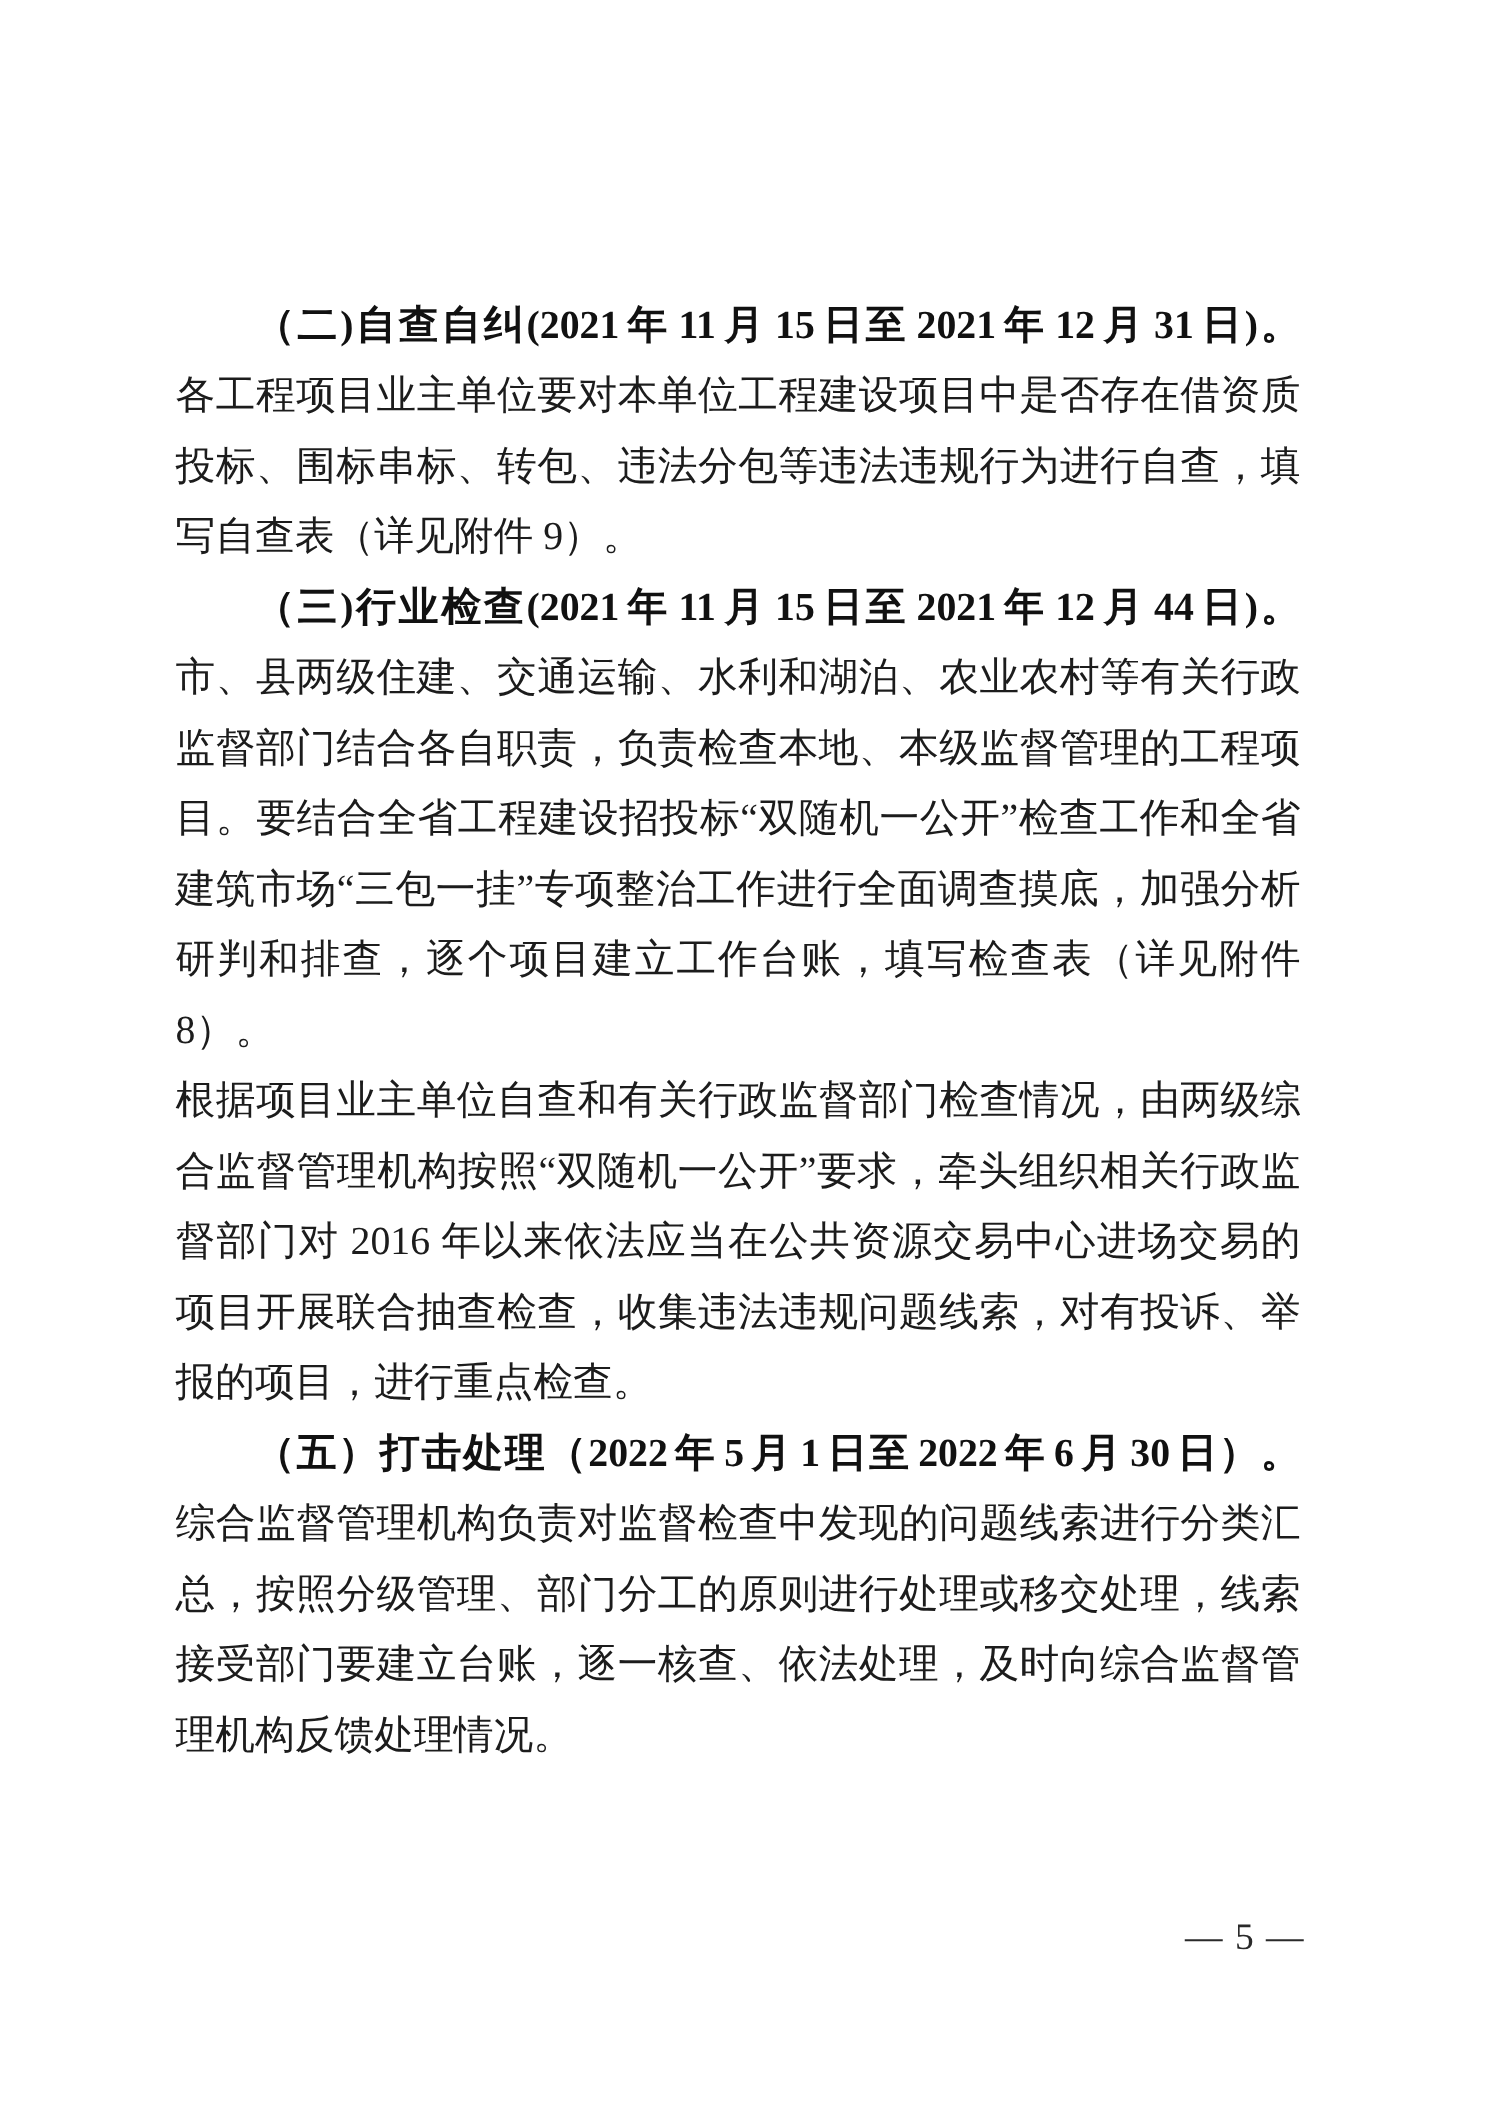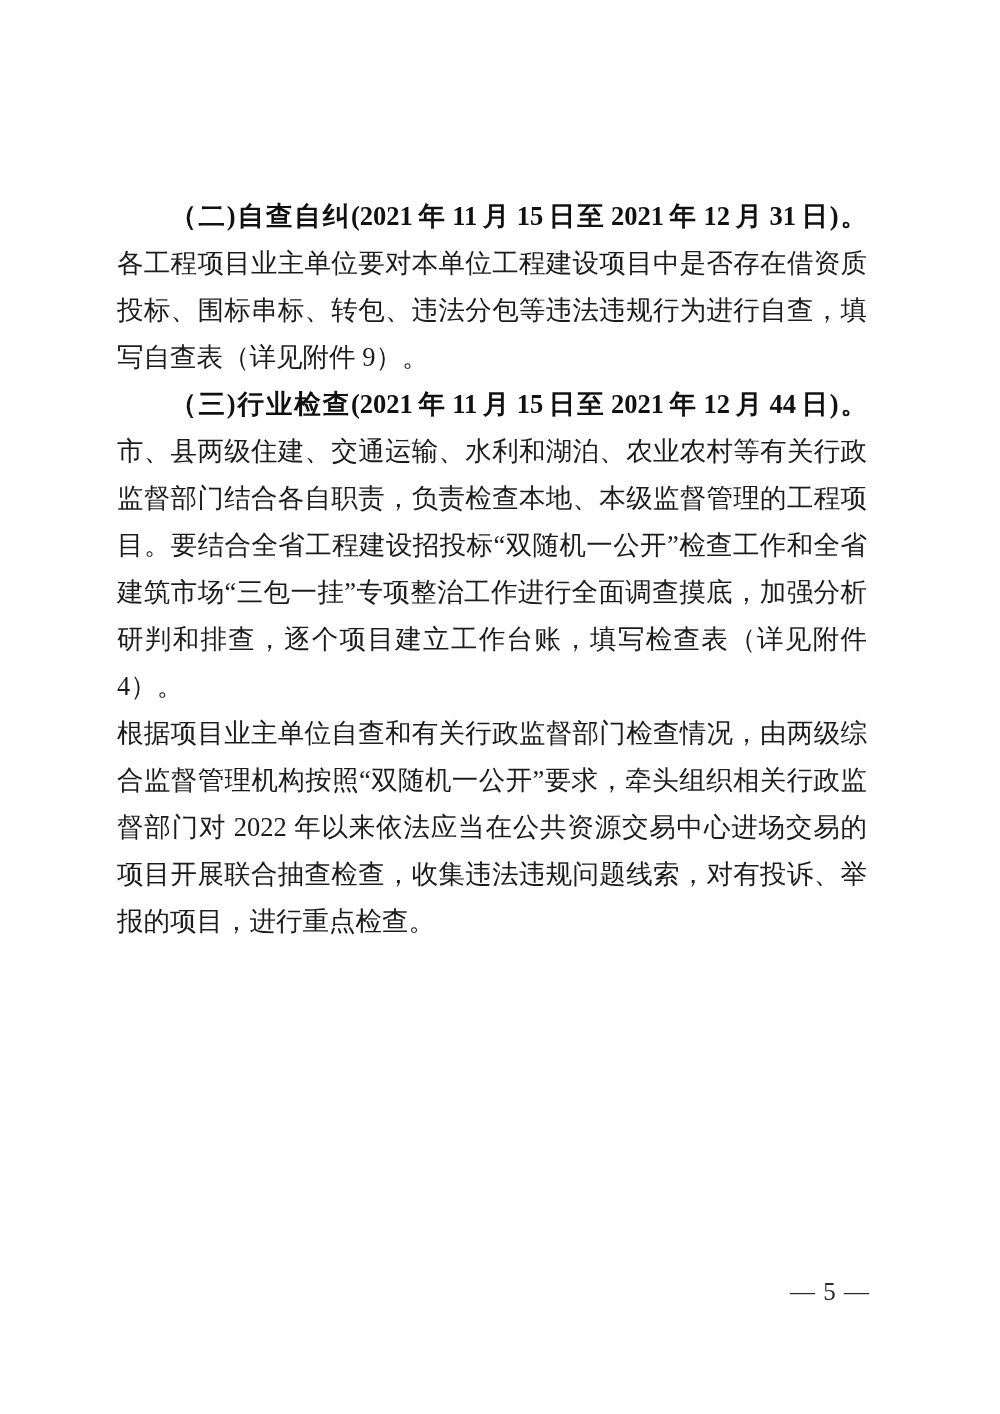--- a/index.html
+++ b/index.html
@@ -59,25 +59,29 @@
 
   <div class="content">
 
     <p class="section">
       <span class="section-heading">（二)自查自纠(2021 年 11 月 15 日至 2021 年 12 月 31 日)。</span>
         <span class="section-body">各工程项目业主单位要对本单位工程建设项目中是否存在借资质投标、围标串标、转包、违法分包等违法违规行为进行自查，填写自查表（详见附件 9）。</span>
     </p>
 
     <p class="section">
       <span class="section-heading">（三)行业检查(2021 年 11 月 15 日至 2021 年 12 月 44 日)。</span>
-        <span class="section-body">市、县两级住建、交通运输、水利和湖泊、农业农村等有关行政监督部门结合各自职责，负责检查本地、本级监督管理的工程项目。要结合全省工程建设招投标“双随机一公开”检查工作和全省建筑市场“三包一挂”专项整治工作进行全面调查摸底，加强分析研判和排查，逐个项目建立工作台账，填写检查表（详见附件 4）。</span>
+        <span class="section-body">市、县两级住建、交通运输、水利和湖泊、农业农村等有关行政监督部门结合各自职责，负责检查本地、本级监督管理的工程项目。要结合全省工程建设招投标“双随机一公开”检查工作和全省建筑市场“三包一挂”专项整治工作进行全面调查摸底，加强分析研判和排查，逐个项目建立工作台账，填写检查表（详见附件 8）。</span>
     </p>
 
     <p class="section">
-        <span class="section-body">根据项目业主单位自查和有关行政监督部门检查情况，由两级综合监督管理机构按照“双随机一公开”要求，牵头组织相关行政监督部门对 2022 年以来依法应当在公共资源交易中心进场交易的项目开展联合抽查检查，收集违法违规问题线索，对有投诉、举报的项目，进行重点检查。</span>
+        <span class="section-body">根据项目业主单位自查和有关行政监督部门检查情况，由两级综合监督管理机构按照“双随机一公开”要求，牵头组织相关行政监督部门对 2016 年以来依法应当在公共资源交易中心进场交易的项目开展联合抽查检查，收集违法违规问题线索，对有投诉、举报的项目，进行重点检查。</span>
     </p>
 
+    <p class="section">
+      <span class="section-heading">（五）打击处理（2022 年 5 月 1 日至 2022 年 6 月 30 日）。</span>
+        <span class="section-body">综合监督管理机构负责对监督检查中发现的问题线索进行分类汇总，按照分级管理、部门分工的原则进行处理或移交处理，线索接受部门要建立台账，逐一核查、依法处理，及时向综合监督管理机构反馈处理情况。</span>
+    </p>
 
   </div>
 
   <div class="page-number">— 5 —</div>
 
 </div>
 
 </body></html>

